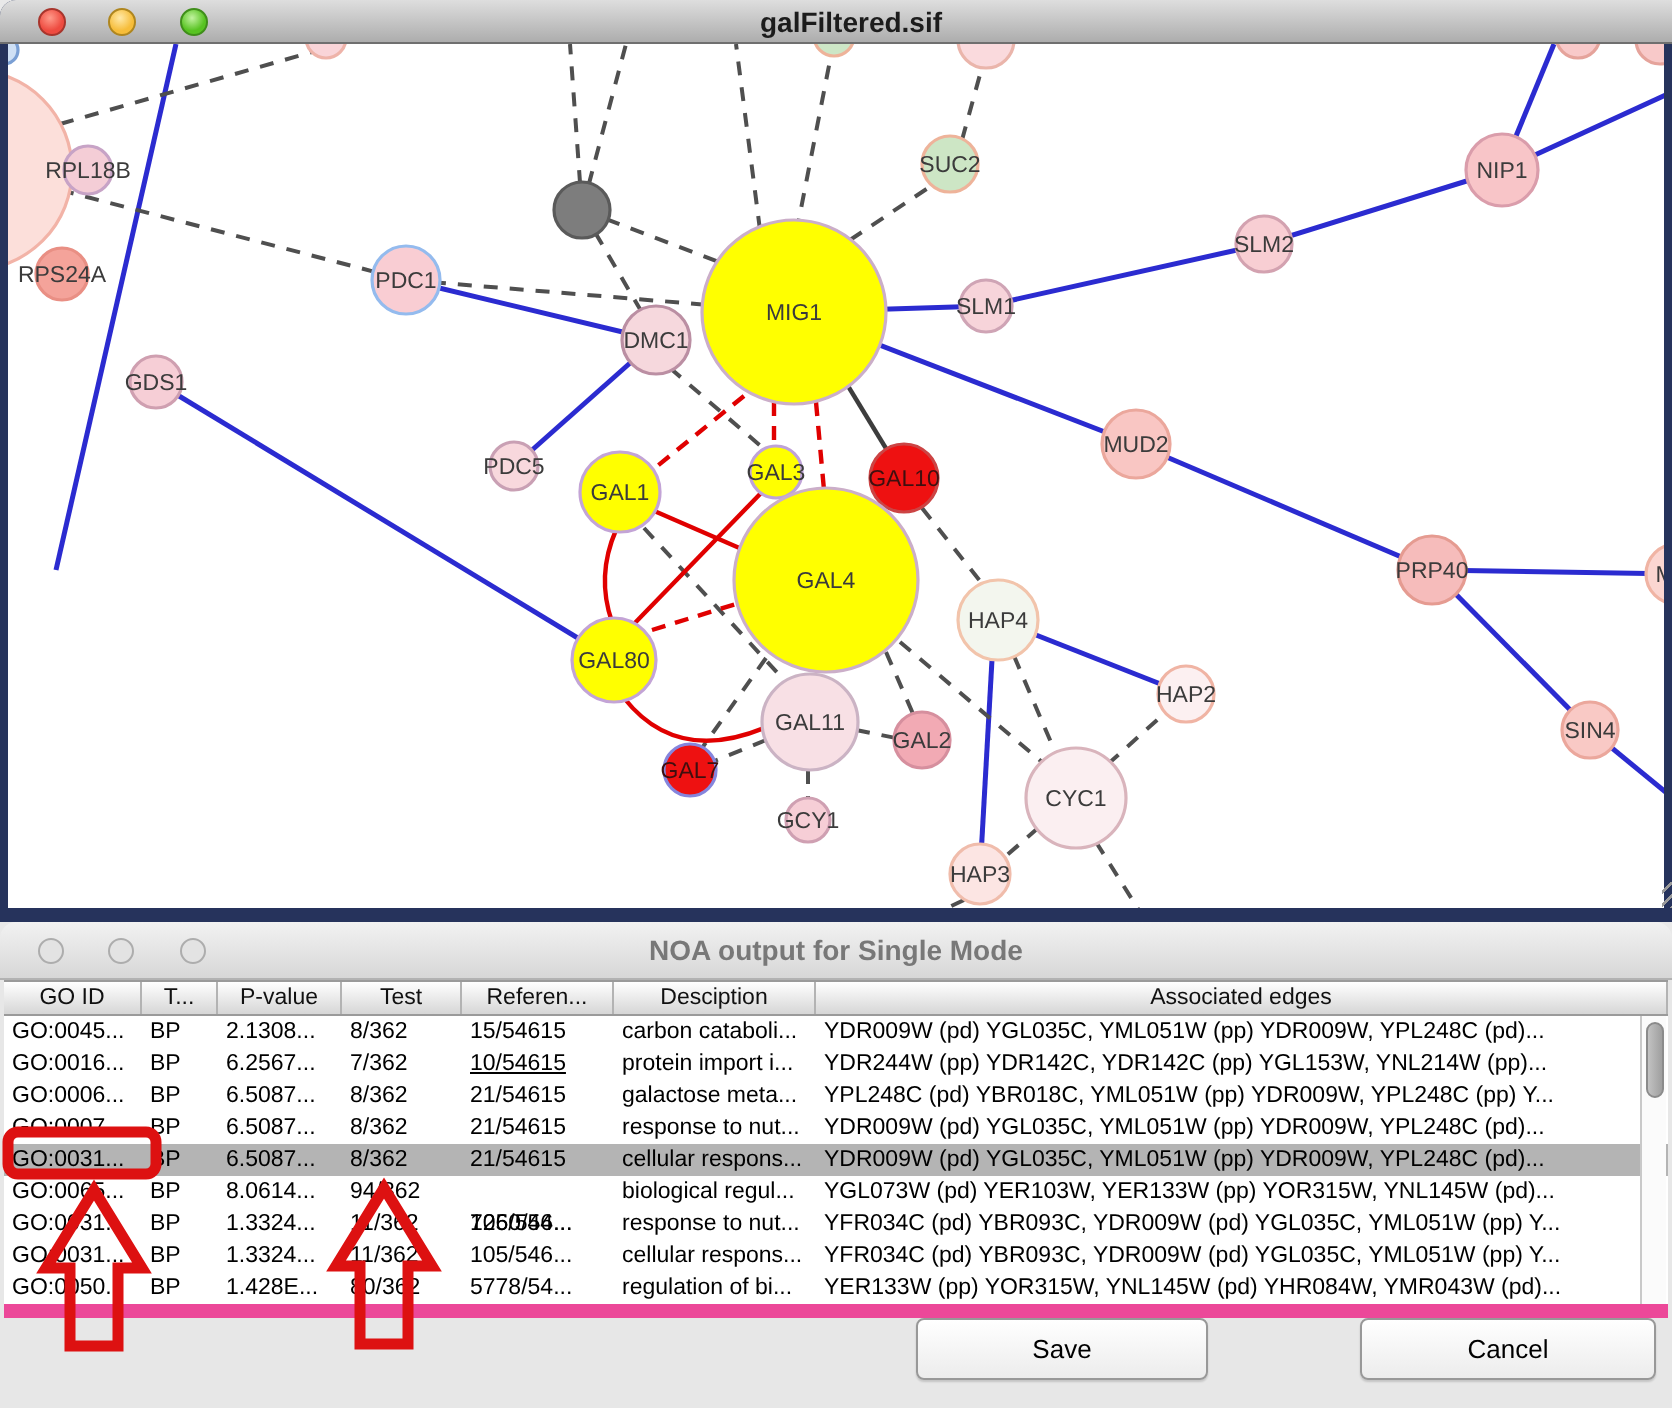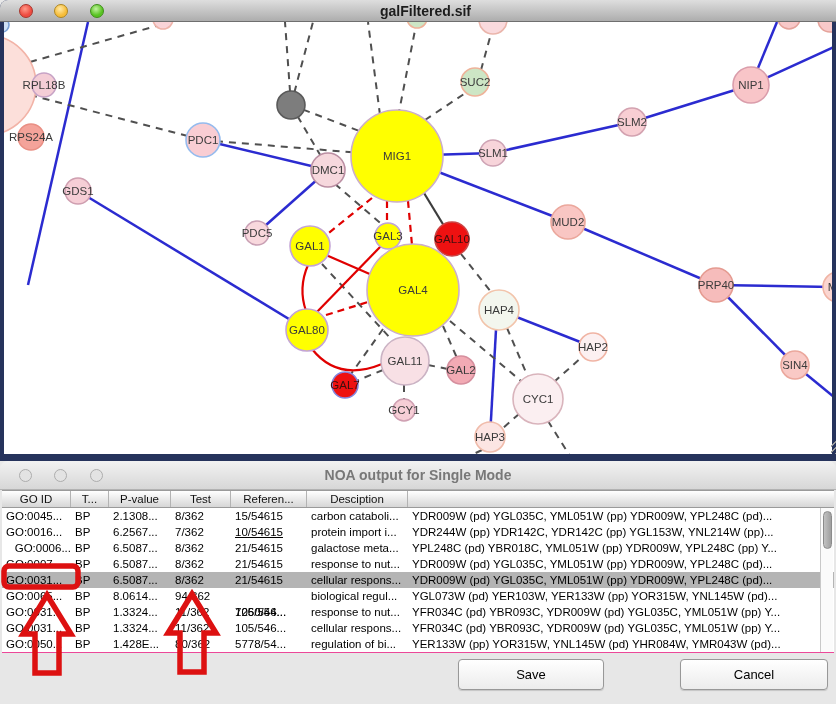--- a/index.html
+++ b/index.html
@@ -27,21 +27,21 @@
     background:linear-gradient(#f2f2f2,#d7d7d7);border-bottom:1px solid #b2b2b2;box-sizing:border-box;}
   .light2{position:absolute;top:8px;width:13px;height:13px;border-radius:50%;background:#e3e3e3;border:1px solid #adadad;box-sizing:border-box;}
   .l2a{left:19px}.l2b{left:54px}.l2c{left:90px}
   #noa-title{position:absolute;left:0;right:0;top:0;height:29px;line-height:29px;text-align:center;
     font-size:14px;font-weight:600;color:#787878;}
   #table-header{position:absolute;left:2px;right:2px;top:29px;height:16px;display:flex;
     background:linear-gradient(#ffffff,#d6d6d6);border-top:1px solid #9a9a9a;border-bottom:1px solid #9a9a9a;}
   .th{height:16px;line-height:16px;font-size:11.5px;text-align:center;color:#111;
     border-right:1px solid #b3b3b3;overflow:hidden;white-space:nowrap;box-sizing:border-box;flex:none;}
   #table-body{position:absolute;left:2px;right:2px;top:47px;height:144px;background:#ffffff;
-    border-bottom:1px solid #ec4899;overflow:hidden;}
+    border-bottom:7px solid #ec4899;overflow:hidden;}
   .tr{height:16px;display:flex;}
   .tr.selected{background:#b4b4b4;}
   .td{height:16px;line-height:16px;font-size:11.5px;color:#000;padding-left:4px;
     overflow:hidden;white-space:nowrap;box-sizing:border-box;flex:none;}
   #scrollbar{position:absolute;right:3px;top:47px;width:13px;height:144px;background:#fbfbfb;
     border-left:1px solid #c9c9c9;box-sizing:border-box;}
   #scroll-thumb{position:absolute;left:2px;top:3px;width:9px;height:38px;border-radius:5px;
     background:linear-gradient(90deg,#c2c2c2,#9f9f9f);border:1px solid #8b8b8b;box-sizing:border-box;}
   .btn{position:absolute;top:198px;height:31px;border-radius:4px;border:1px solid #989898;
     background:linear-gradient(#ffffff,#ececec);font-size:13px;color:#000;text-align:center;line-height:19px;
@@ -190,20 +190,21 @@
       <span class="light2 l2c"></span>
       <div id="noa-title">NOA output for Single Mode</div>
     </div>
     <div id="table-header">
         <div class="th" style="width: 69px;">GO ID</div>
         <div class="th" style="width: 38px;">T...</div>
         <div class="th" style="width: 62px;">P-value</div>
         <div class="th" style="width: 60px;">Test</div>
         <div class="th" style="width: 76px;">Referen...</div>
         <div class="th" style="width: 101px;">Desciption</div>
+        <div class="th" style="flex: 1 1 0%;">Associated edges</div>
       </div>
     <div id="table-body">
         <div class="tr">
           <div class="td" style="width: 69px;">GO:0045...</div>
           <div class="td" style="width: 38px;">BP</div>
           <div class="td" style="width: 62px;">2.1308...</div>
           <div class="td" style="width: 60px;">8/362</div>
           <div class="td" style="width: 76px;">15/54615</div>
           <div class="td" style="width: 101px;">carbon cataboli...</div>
           <div class="td" style="flex: 1 1 0%;">YDR009W (pd) YGL035C, YML051W (pp) YDR009W, YPL248C (pd)...</div>
@@ -211,21 +212,21 @@
         <div class="tr">
           <div class="td" style="width: 69px;">GO:0016...</div>
           <div class="td" style="width: 38px;">BP</div>
           <div class="td" style="width: 62px;">6.2567...</div>
           <div class="td" style="width: 60px;">7/362</div>
           <div class="td" style="width: 76px; text-decoration: underline;">10/54615</div>
           <div class="td" style="width: 101px;">protein import i...</div>
           <div class="td" style="flex: 1 1 0%;">YDR244W (pp) YDR142C, YDR142C (pp) YGL153W, YNL214W (pp)...</div>
         </div>
         <div class="tr">
-          <div class="td" style="width: 69px; text-align: right;">GO:0006...</div>
+          <div class="td" style="width: 69px;">GO:0006...</div>
           <div class="td" style="width: 38px;">BP</div>
           <div class="td" style="width: 62px;">6.5087...</div>
           <div class="td" style="width: 60px;">8/362</div>
           <div class="td" style="width: 76px;">21/54615</div>
           <div class="td" style="width: 101px;">galactose meta...</div>
           <div class="td" style="flex: 1 1 0%;">YPL248C (pd) YBR018C, YML051W (pp) YDR009W, YPL248C (pp) Y...</div>
         </div>
         <div class="tr">
           <div class="td" style="width: 69px;">GO:0007...</div>
           <div class="td" style="width: 38px;">BP</div>

